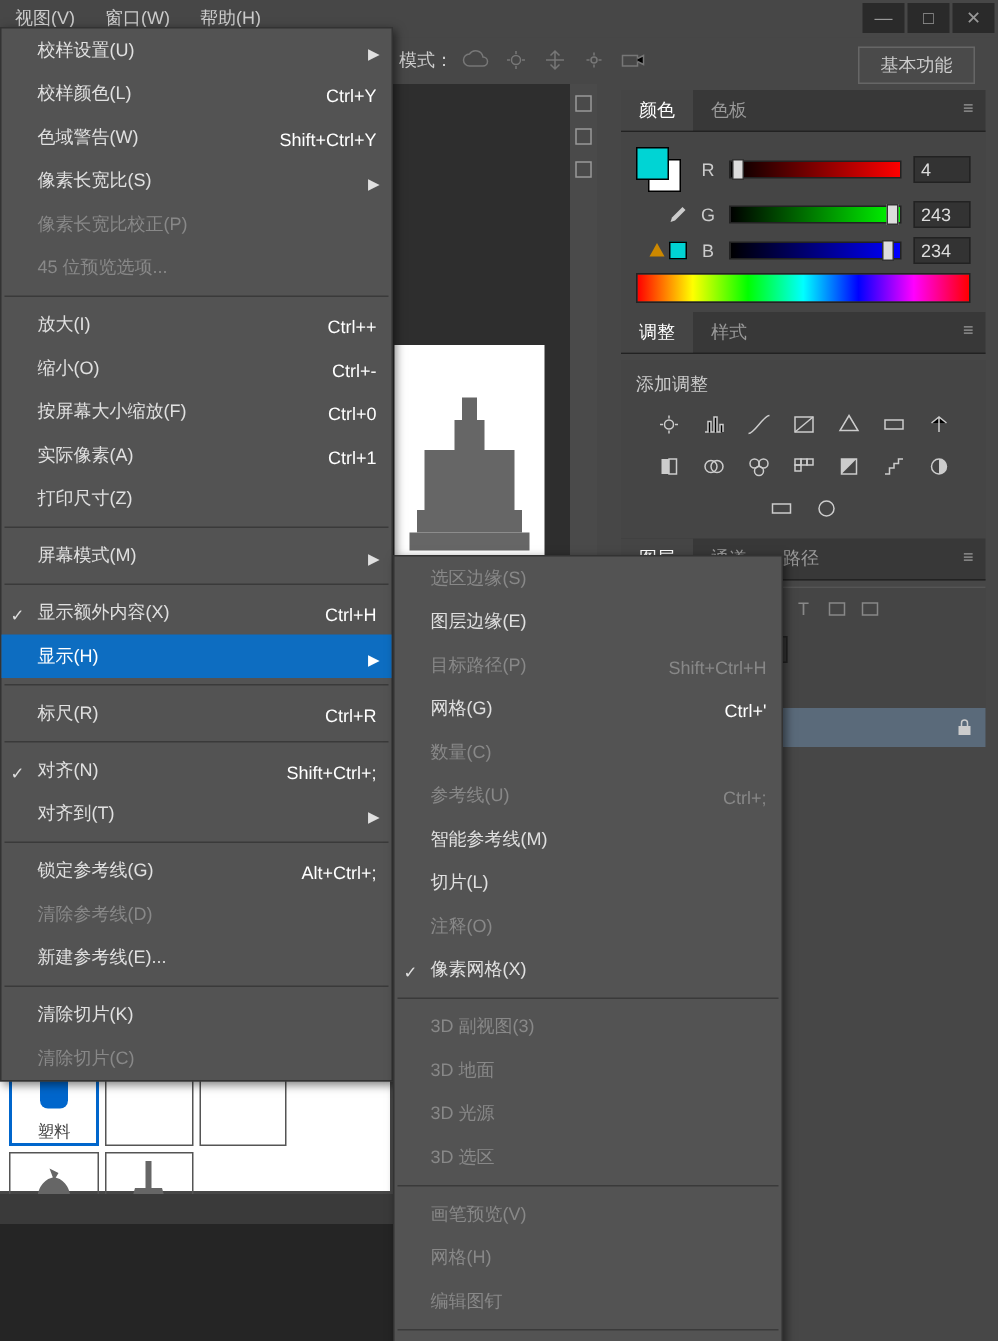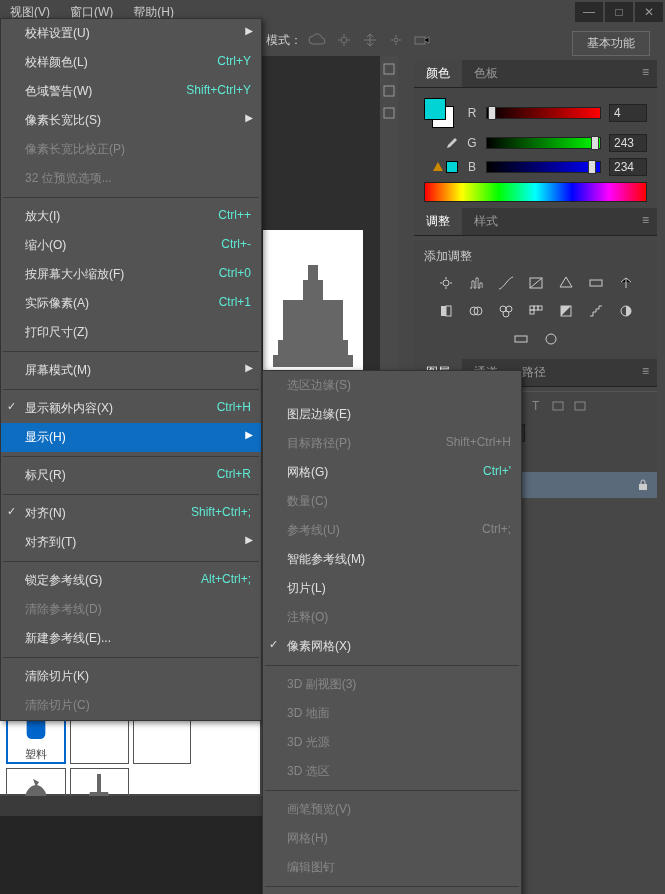--- a/index.html
+++ b/index.html
@@ -13,25 +13,25 @@
 
 .options-bar { position: absolute; top: 25px; left: 260px; right: 8px; display: flex; align-items: center; gap: 6px; padding: 6px; }
 .options-label { color: #ccc; }
 .options-icons { display: flex; gap: 6px; }
 .opt-icon { width: 20px; height: 18px; color: #777; }
 
 .basic-btn { position: absolute; top: 31px; right: 15px; background: #4a4a4a; border: 1px solid #666; padding: 3px 14px; color: #ccc; }
 
 .menu { position: absolute; background: #535353; border: 1px solid #333; box-shadow: 2px 2px 6px rgba(0,0,0,0.5); }
 .menu1 { top: 18px; left: 0; width: 262px; }
-.menu-item { display: flex; align-items: flex-start; padding: 6px 10px 6px 24px; color: #e0e0e0; position: relative; cursor: pointer; }
+.menu-item { display: flex; align-items: flex-end; padding: 6px 10px 6px 24px; color: #e0e0e0; position: relative; cursor: pointer; }
 .menu-item.disabled { color: #888; }
 .menu-item.highlighted { background: #0d6dc1; color: #fff; }
 .menu-item .label { flex: 1; }
-.menu-item .shortcut { color: #5eead4; }
+.menu-item .shortcut { color: #ffffff; }
 .menu-item.disabled .shortcut { color: #888; }
 .menu-item .arrow { position: absolute; right: 8px; font-size: 10px; }
 .menu-item .check { position: absolute; left: 6px; font-size: 11px; }
 .menu-sep { height: 1px; background: #3a3a3a; margin: 4px 2px; }
 
 .menu2 { top: 370px; left: 262px; width: 260px; }
 
 .right-panels { position: absolute; top: 60px; right: 8px; width: 243px; }
 .panel-tabs { display: flex; background: #383838; border-bottom: 1px solid #222; }
 .panel-tab { padding: 5px 12px; color: #999; cursor: pointer; }
@@ -380,21 +380,21 @@
       <span class="shortcut">Shift+Ctrl+Y</span>
     </div>
     <div class="menu-item">
       <span class="label">像素长宽比(S)</span>
       <span class="arrow">▶</span>
     </div>
     <div class="menu-item disabled">
       <span class="label">像素长宽比校正(P)</span>
     </div>
     <div class="menu-item disabled">
-      <span class="label">32 位预览选项...</span>
+      <span class="label">45 位预览选项...</span>
     </div>
     <div class="menu-sep"></div>
     <div class="menu-item">
       <span class="label">放大(I)</span>
       <span class="shortcut">Ctrl++</span>
     </div>
     <div class="menu-item">
       <span class="label">缩小(O)</span>
       <span class="shortcut">Ctrl+-</span>
     </div>

